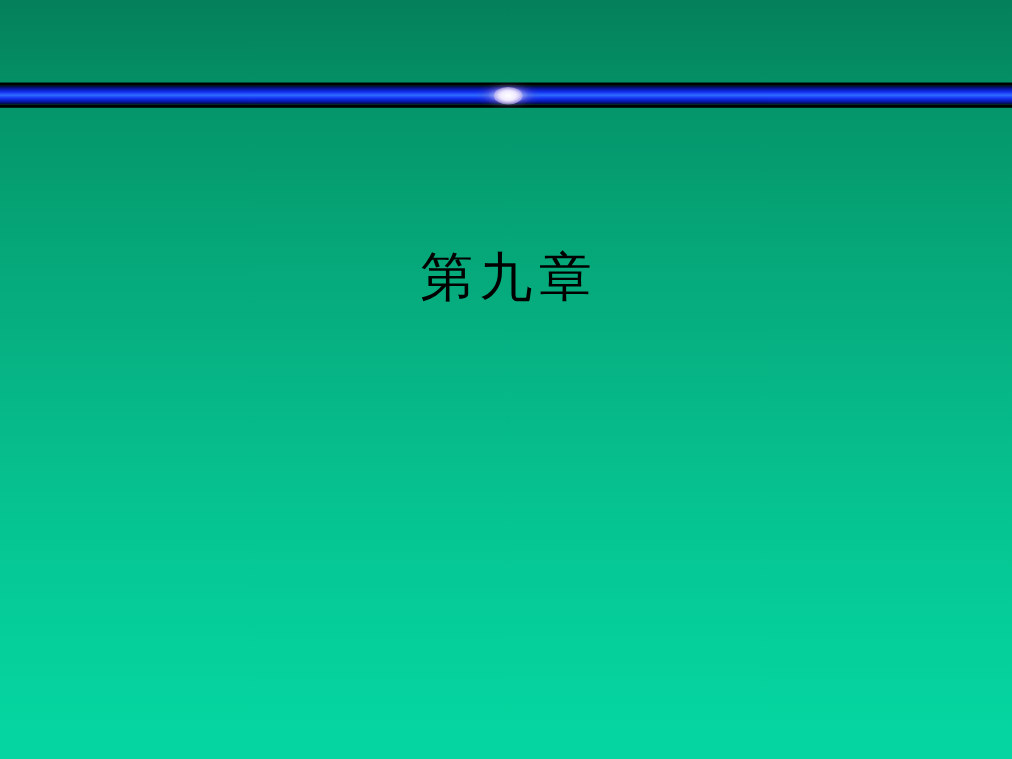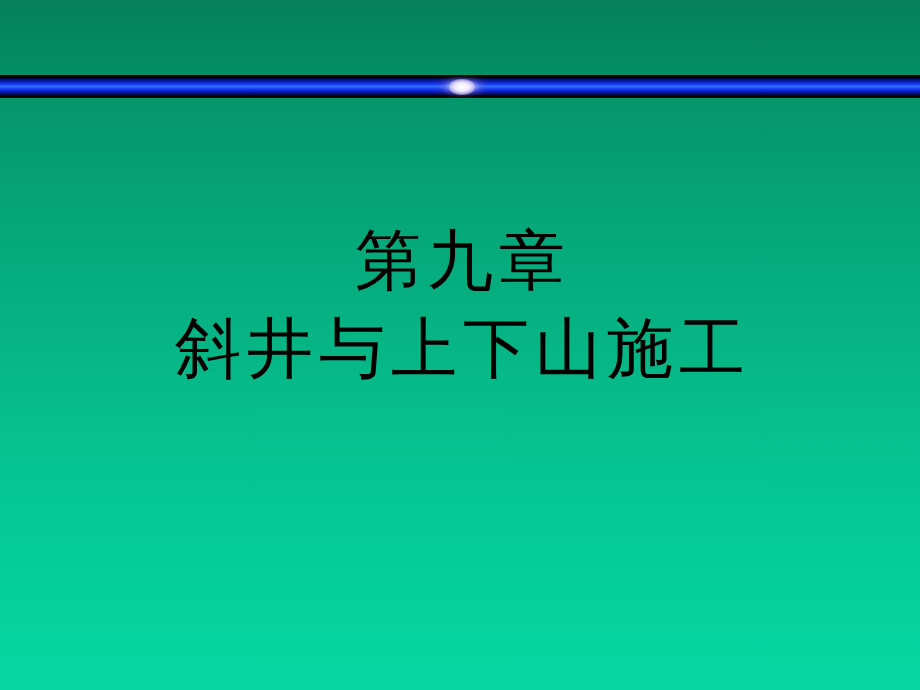--- a/index.html
+++ b/index.html
@@ -106,21 +106,21 @@
     line-height: 1.0;
   }
   .title-line {
     display: block;
     font-family: "DejaVu Serif", "Liberation Serif", serif;
     font-weight: 400;
     color: #000000;
     white-space: nowrap;
   }
   #title-line-1 {
-    font-size: 66px;
+    font-size: 48px;
     letter-spacing: 6px;
     padding-left: 6px;
     margin-bottom: 22px;
   }
   #title-line-2 {
     font-size: 66px;
     letter-spacing: 6px;
     padding-left: 6px;
   }
 </style>
@@ -133,16 +133,15 @@
     <div class="bar-rule-top"></div>
     <div class="bar-stripe"></div>
     <div class="bar-rule-bottom"></div>
     <div class="bar-glow">
       <div class="bar-glow-core"></div>
     </div>
   </div>
 
   <div id="title-block">
     <span class="title-line" id="title-line-1">第九章</span>
-    <span class="title-line" id="title-line-2">斜井与上下山施工</span>
   </div>
 
 </div>
 
 </body></html>

